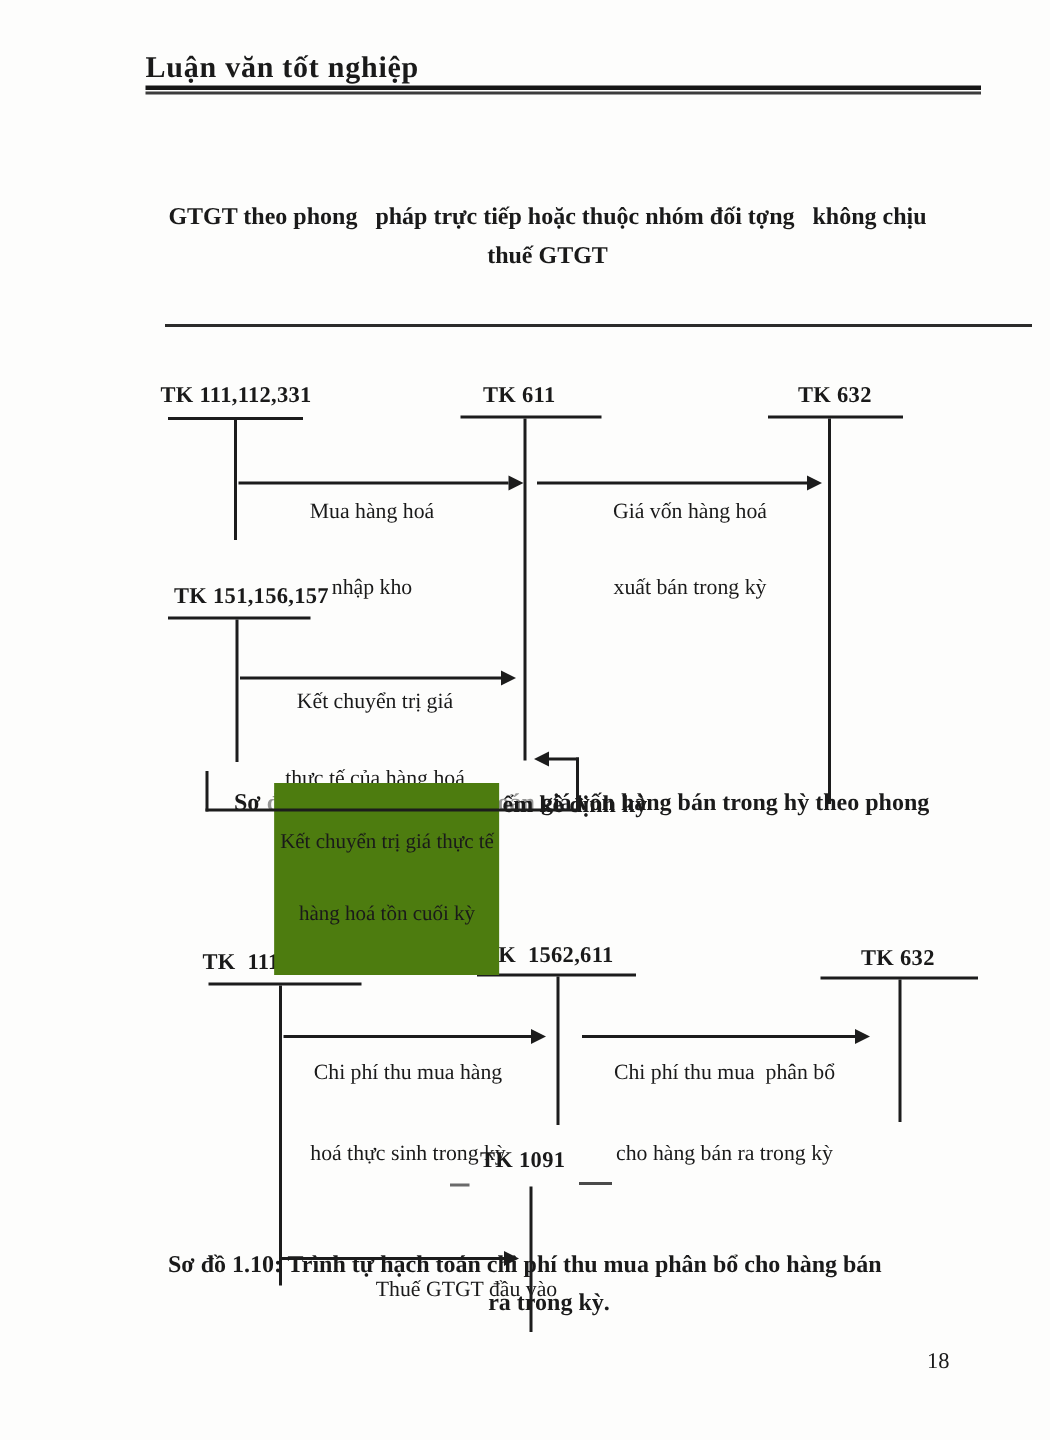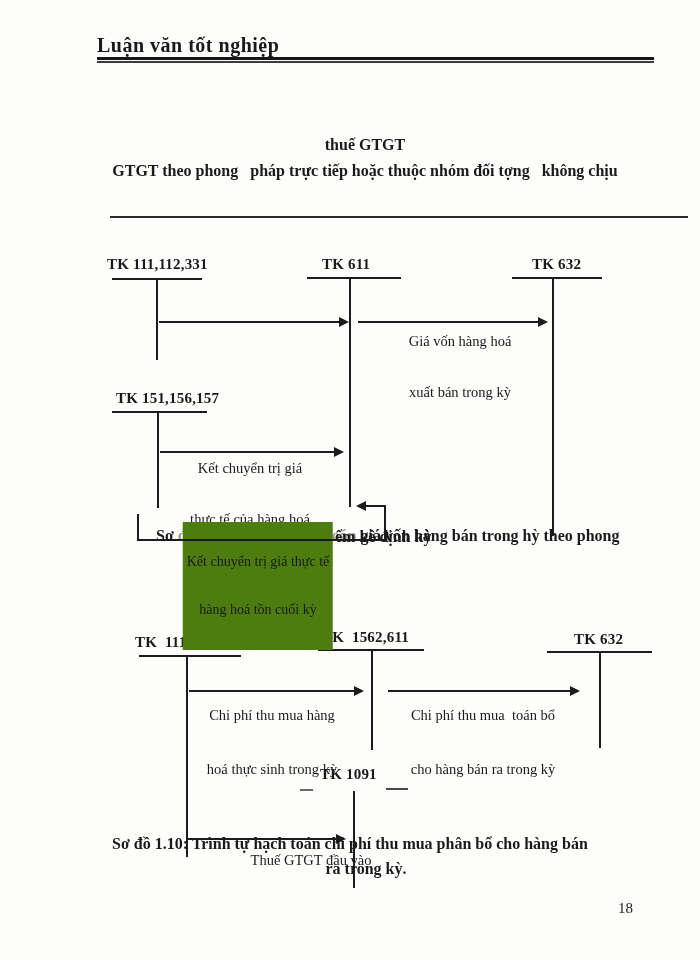--- a/index.html
+++ b/index.html
@@ -30,37 +30,41 @@
 </style>
 </head>
 <body>
 
 <div class="page">
 
   <div class="hdr">Luận văn tốt nghiệp</div>
   <div class="dblrule"></div>
 
   <div class="titleblock">
+    <div>GTGT theo phong   pháp trực tiếp hoặc thuộc nhóm đối tợng   không chịu</div>
     <div>thuế GTGT</div>
-    <div>GTGT theo phong   pháp trực tiếp hoặc thuộc nhóm đối tợng   không chịu</div>
   </div>
   <div class="thinrule"></div>
 
   <div class="acct" style="left:107px;top:256px;">TK 111,112,331</div>
   <div class="hl" style="left:112px;top:278px;width:90px;"></div>
   <div class="vl" style="left:156px;top:280px;height:80px;"></div>
 
   <div class="acct" style="left:322px;top:256px;">TK 611</div>
   <div class="hl" style="left:307px;top:277px;width:94px;"></div>
   <div class="vl" style="left:349px;top:279px;height:228px;"></div>
 
   <div class="acct" style="left:532px;top:256px;">TK 632</div>
   <div class="hl" style="left:512px;top:277px;width:90px;"></div>
   <div class="vl" style="left:552px;top:279px;height:257px;"></div>
 
+  <div class="flow z1" style="left:248px;top:299px;">
+    <div>Mua hàng hoá</div>
+    <div>nhập kho</div>
+  </div>
   <div class="hl z2" style="left:159px;top:321px;width:180px;"></div>
   <div class="ah-r z2" style="left:339px;top:317px;"></div>
 
   <div class="flow z1" style="left:460px;top:299px;">
     <div>Giá vốn hàng hoá</div>
     <div>xuất bán trong kỳ</div>
   </div>
   <div class="hl z2" style="left:358px;top:321px;width:180px;"></div>
   <div class="ah-r z2" style="left:538px;top:317px;"></div>
 
@@ -105,21 +109,21 @@
   <div class="vl" style="left:599px;top:653px;height:95px;"></div>
 
   <div class="flow z1" style="left:272px;top:670px;line-height:18px;">
     <div>Chi phí thu mua hàng</div>
     <div>hoá thực sinh trong kỳ</div>
   </div>
   <div class="hl z2" style="left:189px;top:690px;width:165px;"></div>
   <div class="ah-r z2" style="left:354px;top:686px;"></div>
 
   <div class="flow z1" style="left:483px;top:670px;line-height:18px;">
-    <div>Chi phí thu mua  toán bổ</div>
+    <div>Chi phí thu mua  phân bổ</div>
     <div>cho hàng bán ra trong kỳ</div>
   </div>
   <div class="hl z2" style="left:388px;top:690px;width:182px;"></div>
   <div class="ah-r z2" style="left:570px;top:686px;"></div>
 
   <div class="acct" style="left:320px;top:766px;">TK 1091</div>
   <div class="dash" style="left:300px;top:789px;width:13px;"></div>
   <div class="dash" style="left:386px;top:788px;width:22px;background:#4a4a4a;"></div>
   <div class="vl z4" style="left:353px;top:791px;height:97px;"></div>
 

